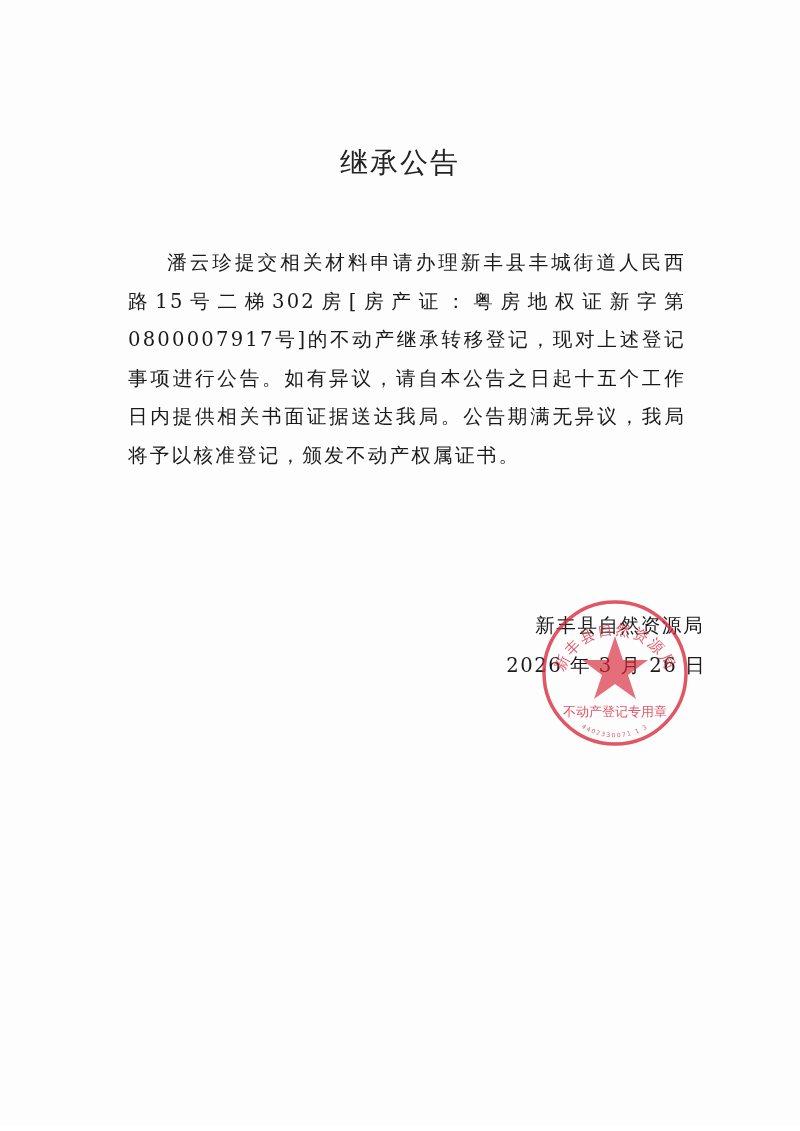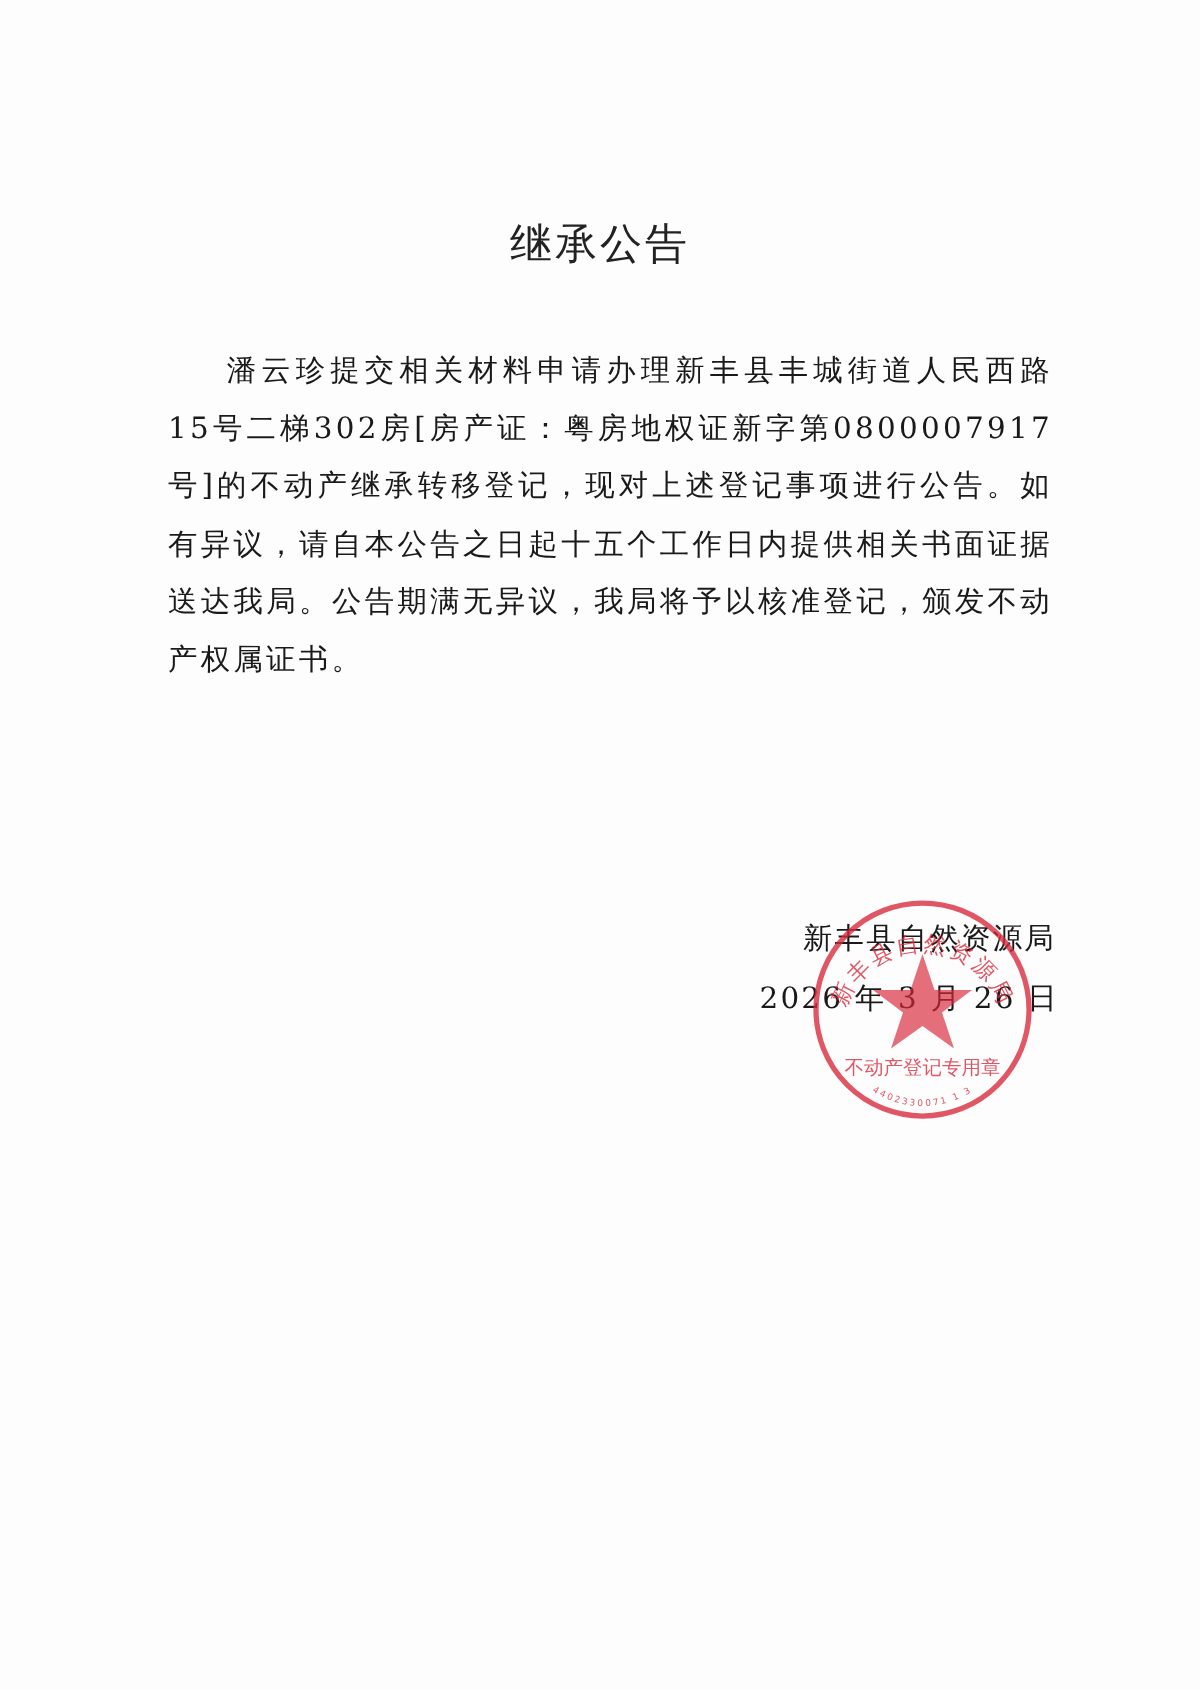--- a/index.html
+++ b/index.html
@@ -1,20 +1,20 @@
 <!DOCTYPE html>
 <html><head>
 <meta charset="utf-8">
 <style>
   html, body { margin: 0; padding: 0; background: #ffffff; }
   body { width: 800px; height: 1131px; position: relative; overflow: hidden; font-family: "DejaVu Serif", "Liberation Serif", serif; color: #1a1a1a; }
   .page { position: absolute; left: 0; top: 0; width: 800px; height: 1126px; background: #fdfdfd; }
   .title { position: absolute; top: 144px; left: 0; width: 800px; text-align: center; font-family: "DejaVu Sans", "Liberation Sans", sans-serif; font-size: 28px; letter-spacing: 2px; color: #222; }
   .body { position: absolute; left: 112px; top: 228px; width: 590px; font-size: 19.6px; line-height: 38.5px; letter-spacing: 2.2px; text-align: justify; }
-  .para { margin: 0; text-indent: 2em; }
+  .para { margin: 16px; text-indent: 2em; }
   .sign { position: absolute; right: 96px; text-align: right; font-size: 19.6px; letter-spacing: 1.5px; }
   .sign.org { top: 612px; }
   .sign.date { top: 652px; right: 94px; }
   .seal { position: absolute; left: 540px; top: 598px; width: 150px; height: 150px; }
 </style>
 </head>
 <body>
 
 <div class="page">
   <div class="title">继承公告</div>

